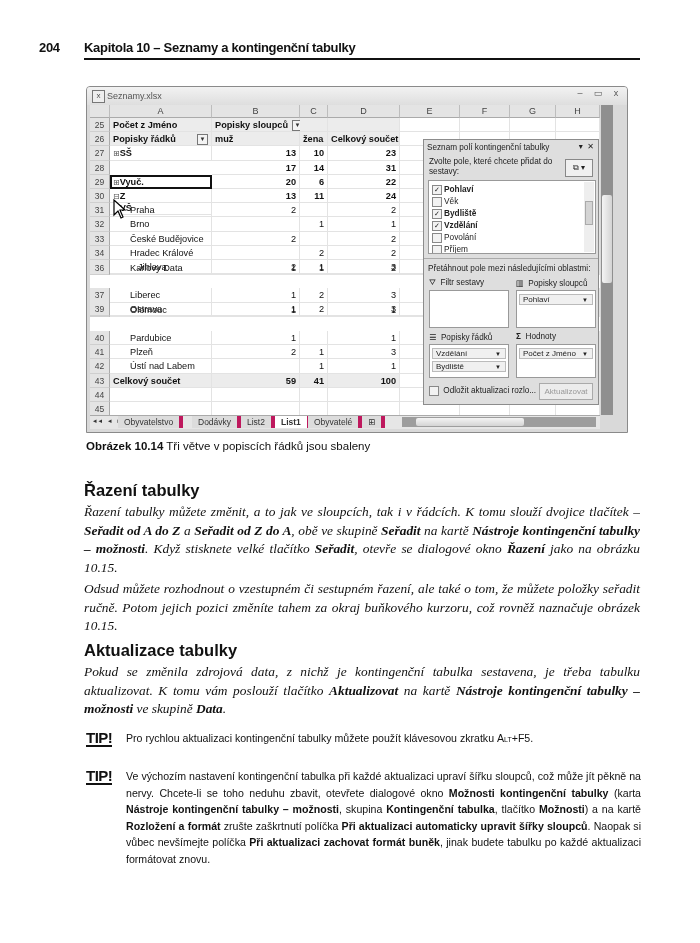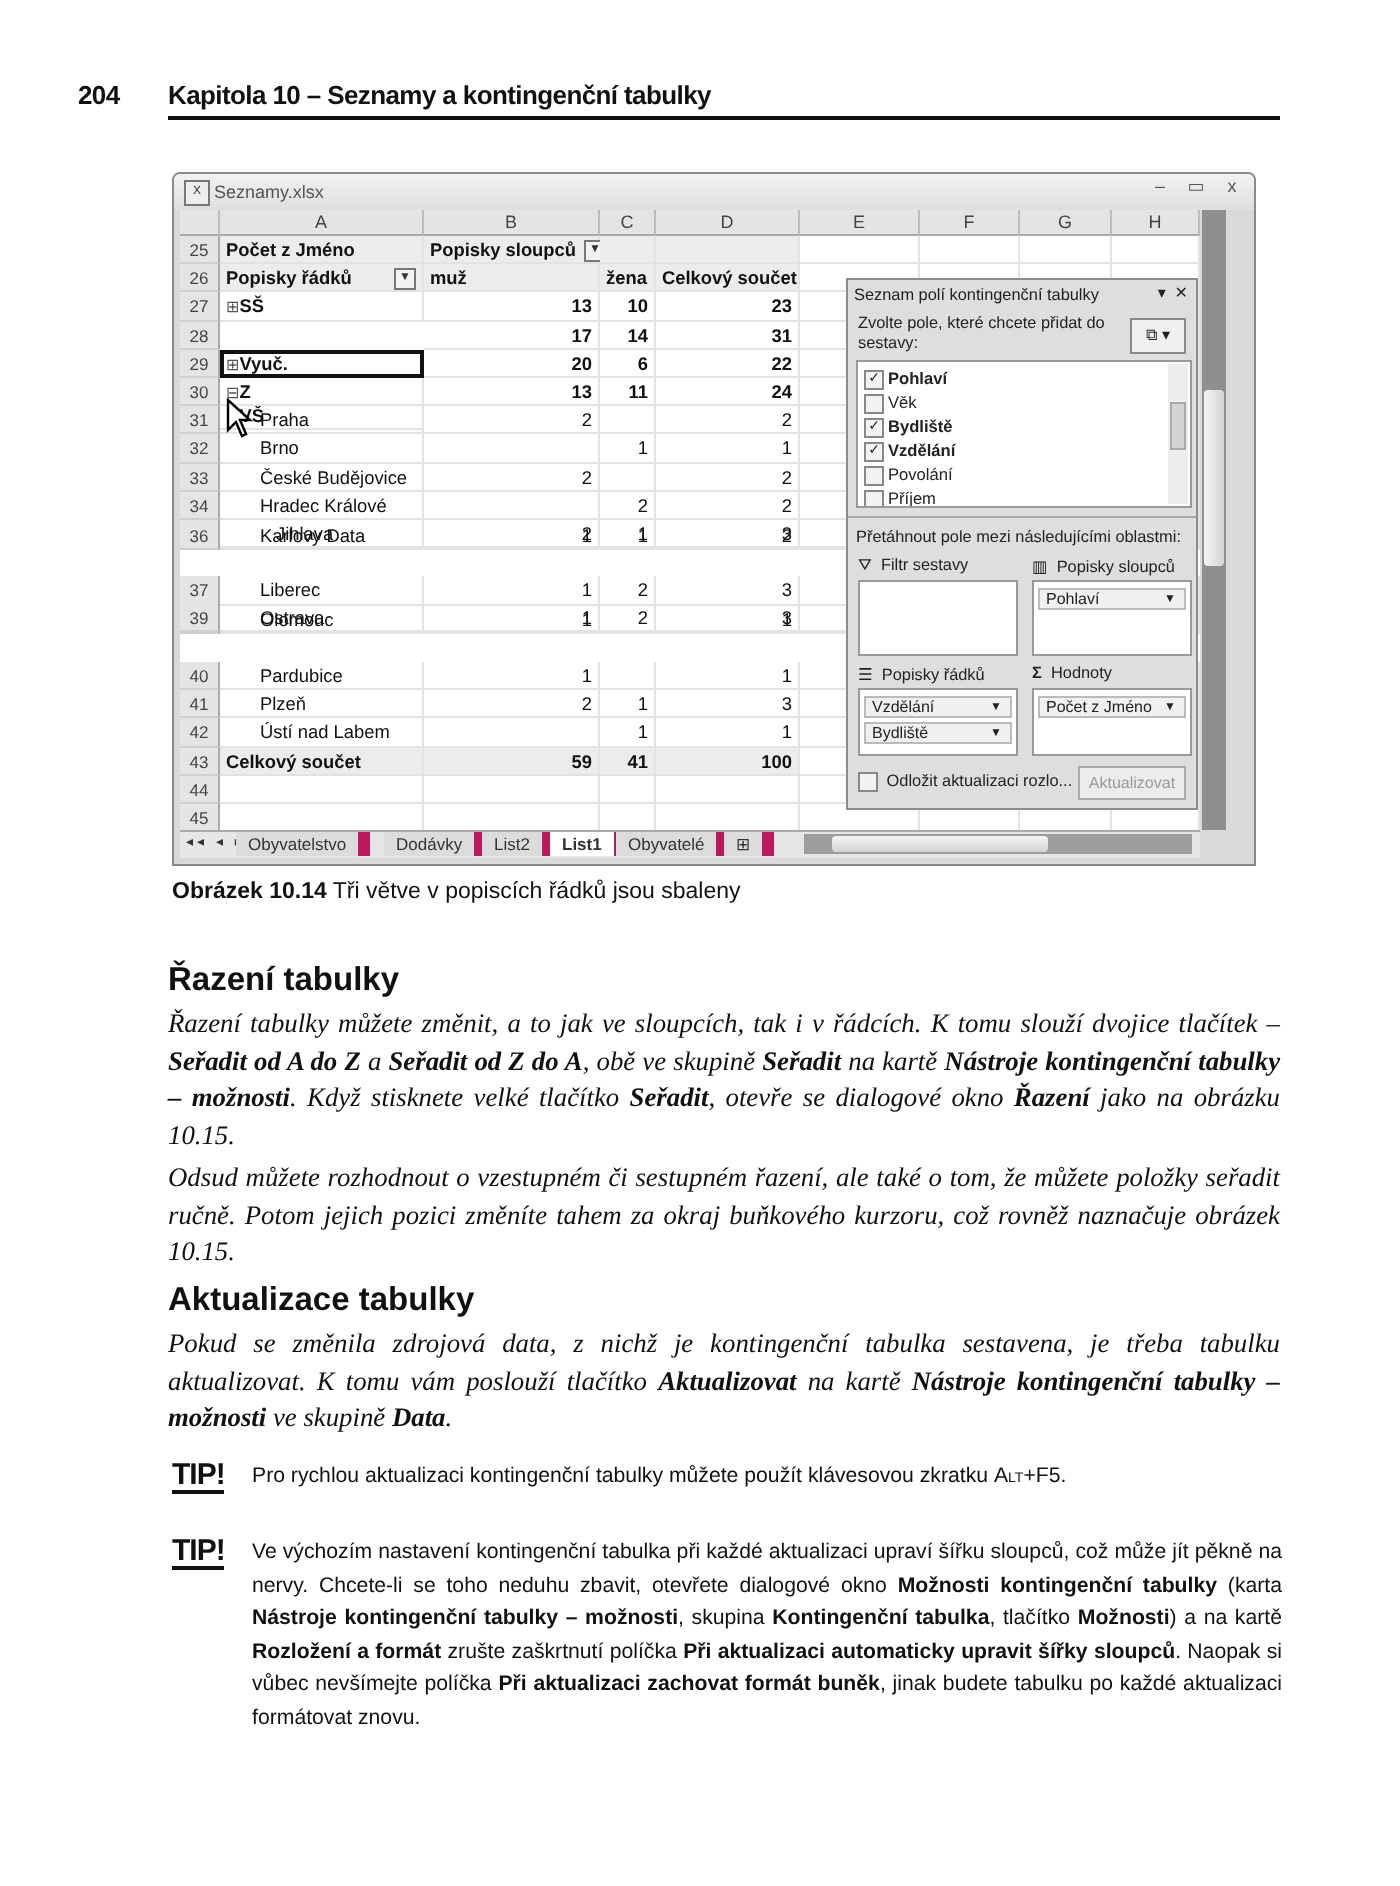--- a/index.html
+++ b/index.html
@@ -20,21 +20,21 @@
   .row{position:absolute;left:0;height:14.2px;width:510px;font-size:9.2px;line-height:14px;}
   .rownum{position:absolute;left:0;width:20px;height:100%;background:#e4e4e4;border-right:1px solid #aaa;border-bottom:1px solid #cfcfcf;text-align:center;color:#444;box-sizing:border-box;font-size:8.5px;}
   .cell{position:absolute;top:0;height:100%;border-right:1px solid #e3e3e3;border-bottom:1px solid #e3e3e3;box-sizing:border-box;padding:0 3px;white-space:nowrap;overflow:hidden;color:#111;}
   .r{text-align:right;}
   .b{font-weight:bold;}
   .pivhead{background:#ececec;}
   .selected{outline:2px solid #111;outline-offset:-2px;}
   .ddbtn{display:inline-block;width:9px;height:9px;border:1px solid #777;background:#f3f3f3;font-size:6px;line-height:9px;text-align:center;vertical-align:middle;color:#333;}
   .tabsbar{position:absolute;left:3px;top:328px;width:510px;height:13px;background:#e6e6e6;border-top:1px solid #aaa;font-size:8.5px;color:#333;}
   .tabnav{position:absolute;left:3px;top:1px;letter-spacing:2px;font-size:7px;}
-  .stab{position:absolute;top:0;height:12px;line-height:12px;padding:0 6px;border-right:6px solid #be185d;background:#dcdcdc;text-align:center;}
+  .stab{position:absolute;top:0;height:12px;line-height:12px;padding:0 6px;border-right:4px solid #be185d;background:#dcdcdc;text-align:center;}
   .stab.active{background:#fff;font-weight:bold;}
   .hscroll{position:absolute;left:312px;top:1px;width:194px;height:10px;background:#9d9d9d;}
   .hscroll .thumb{position:absolute;left:14px;top:1px;width:108px;height:8px;background:linear-gradient(#f4f4f4,#d4d4d4);border-radius:2px;}
   .vscroll{position:absolute;left:514px;top:18px;width:12px;height:310px;background:#8f8f8f;}
   .vscroll .thumb{position:absolute;left:1px;top:90px;width:10px;height:88px;background:linear-gradient(90deg,#f4f4f4,#d4d4d4);border-radius:2px;}
 
   
   .pane{position:absolute;left:336px;top:52px;width:176px;height:266px;background:#dedede;border:1px solid #8c8c8c;box-sizing:border-box;font-size:8.2px;color:#222;}
   .pane .hdr{position:absolute;left:3px;top:3px;}
   .pane .hdrbtns{position:absolute;right:4px;top:2px;font-size:8px;}

